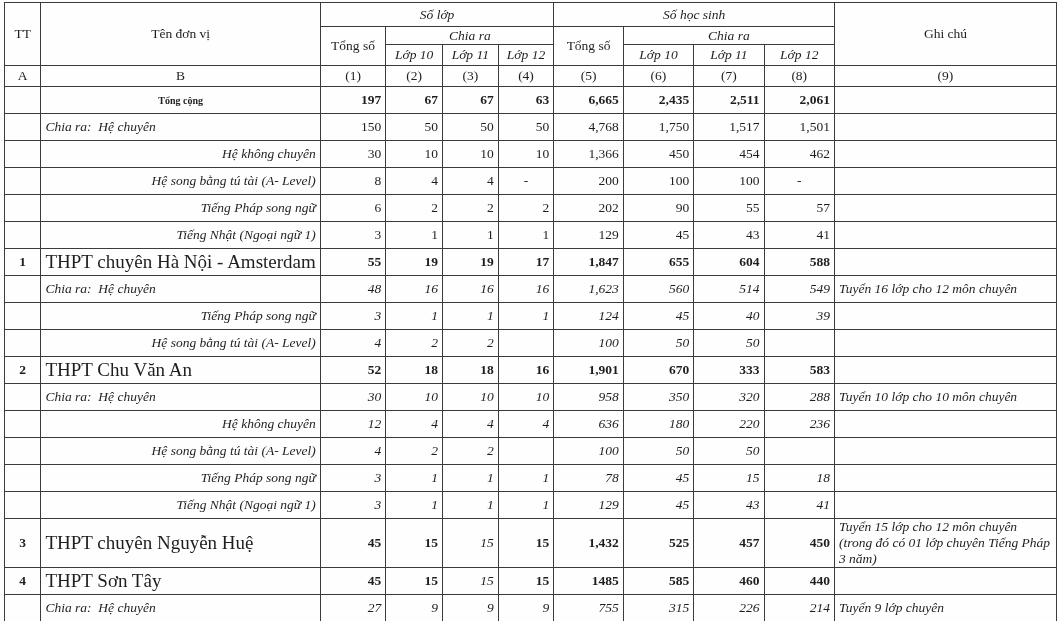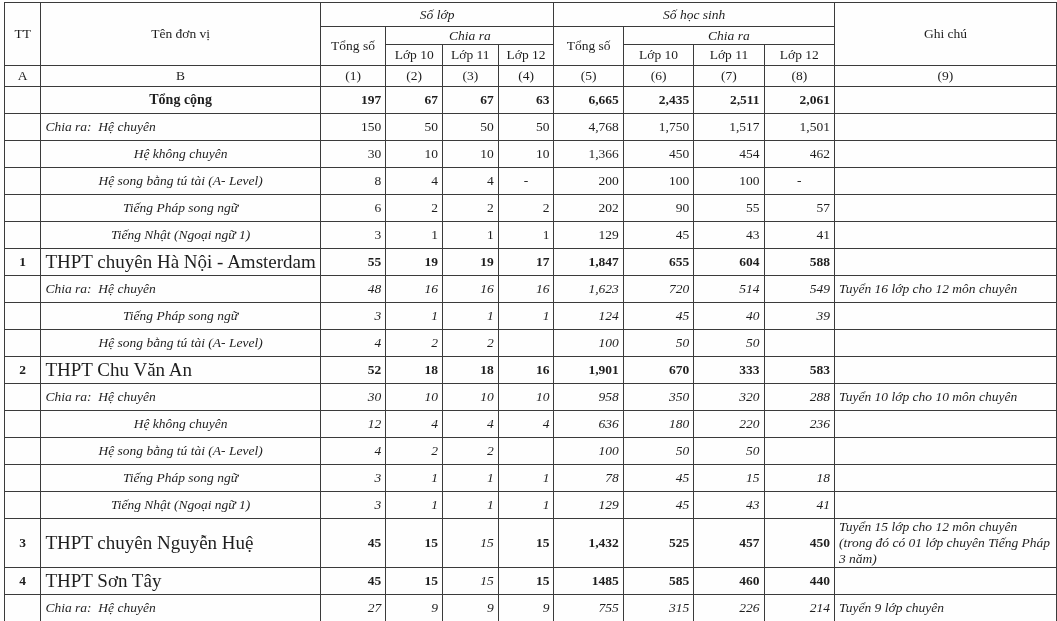--- a/index.html
+++ b/index.html
@@ -24,40 +24,40 @@
     padding: 0 4px;
     overflow: hidden;
     font-weight: normal;
     font-size: 13.5px;
     vertical-align: middle;
   }
   
   thead th { text-align: center; }
   .h-row1 th { height: 23px; }
   .h-row2 th { height: 17px; }
-  .h-row3 th { height: 20px; }
+  .h-row3 th { height: 20px; font-style: italic; }
   .h-row4 td { height: 20px; text-align: center; font-size: 13px; }
   .h-group { font-weight: bold; font-style: italic; font-size: 14px; text-align: center; }
   .h-chia  { font-style: italic; font-size: 13px; }
   .h-ghichu { font-size: 15px; }
   
   tbody td { height: 26px; }
   td.tt { text-align: center; }
   td.name { text-align: left; padding-left: 5px; white-space: nowrap; }
   td.num { text-align: right; padding-right: 12px; font-size: 14px; }
   td.snum { padding-right: 16px; }
   td.note { font-style: italic; font-size: 12.5px; text-align: left;
             padding: 1px 5px; white-space: normal; line-height: 1.18; }
-  tr.total .name  { font-weight: bold; text-align: center; font-size: 14px; }
+  tr.total .name  { font-weight: bold; text-align: center; font-size: 10px; }
   tr.total .num   { font-weight: bold; }
   tr.school .name { font-size: 19px; }
   tr.school .num  { font-weight: bold; }
   tr.school .tt   { font-weight: bold; }
   tr.sub-left .name   { font-style: italic; }
-  tr.sub-center .name { font-style: italic; text-align: center; }
+  tr.sub-center .name { font-style: italic; text-align: right; }
   tr.num-italic .num  { font-style: italic; }
   td.cell-italic { font-style: italic !important; font-weight: normal !important; }
   td.dash { text-align: center; padding-right: 4px; }
   tr.tall td { height: 39px; }
   tr.partial td { height: 20px; }
 </style>
 </head>
 <body>
 
 <div class="sheet">
@@ -204,21 +204,21 @@
           <td class="note"></td>
         </tr>
         <tr class="sub-left num-italic">
           <td class="tt"></td>
           <td class="name">Chia ra:&nbsp; Hệ chuyên</td>
           <td class="num">48</td>
           <td class="num">16</td>
           <td class="num">16</td>
           <td class="num">16</td>
           <td class="num snum">1,623</td>
-          <td class="num snum">720</td>
+          <td class="num snum">560</td>
           <td class="num snum">514</td>
           <td class="num snum">549</td>
           <td class="note">Tuyển 16 lớp cho 12 môn chuyên</td>
         </tr>
         <tr class="sub-center num-italic">
           <td class="tt"></td>
           <td class="name">Tiếng Pháp song ngữ</td>
           <td class="num">3</td>
           <td class="num">1</td>
           <td class="num">1</td>

